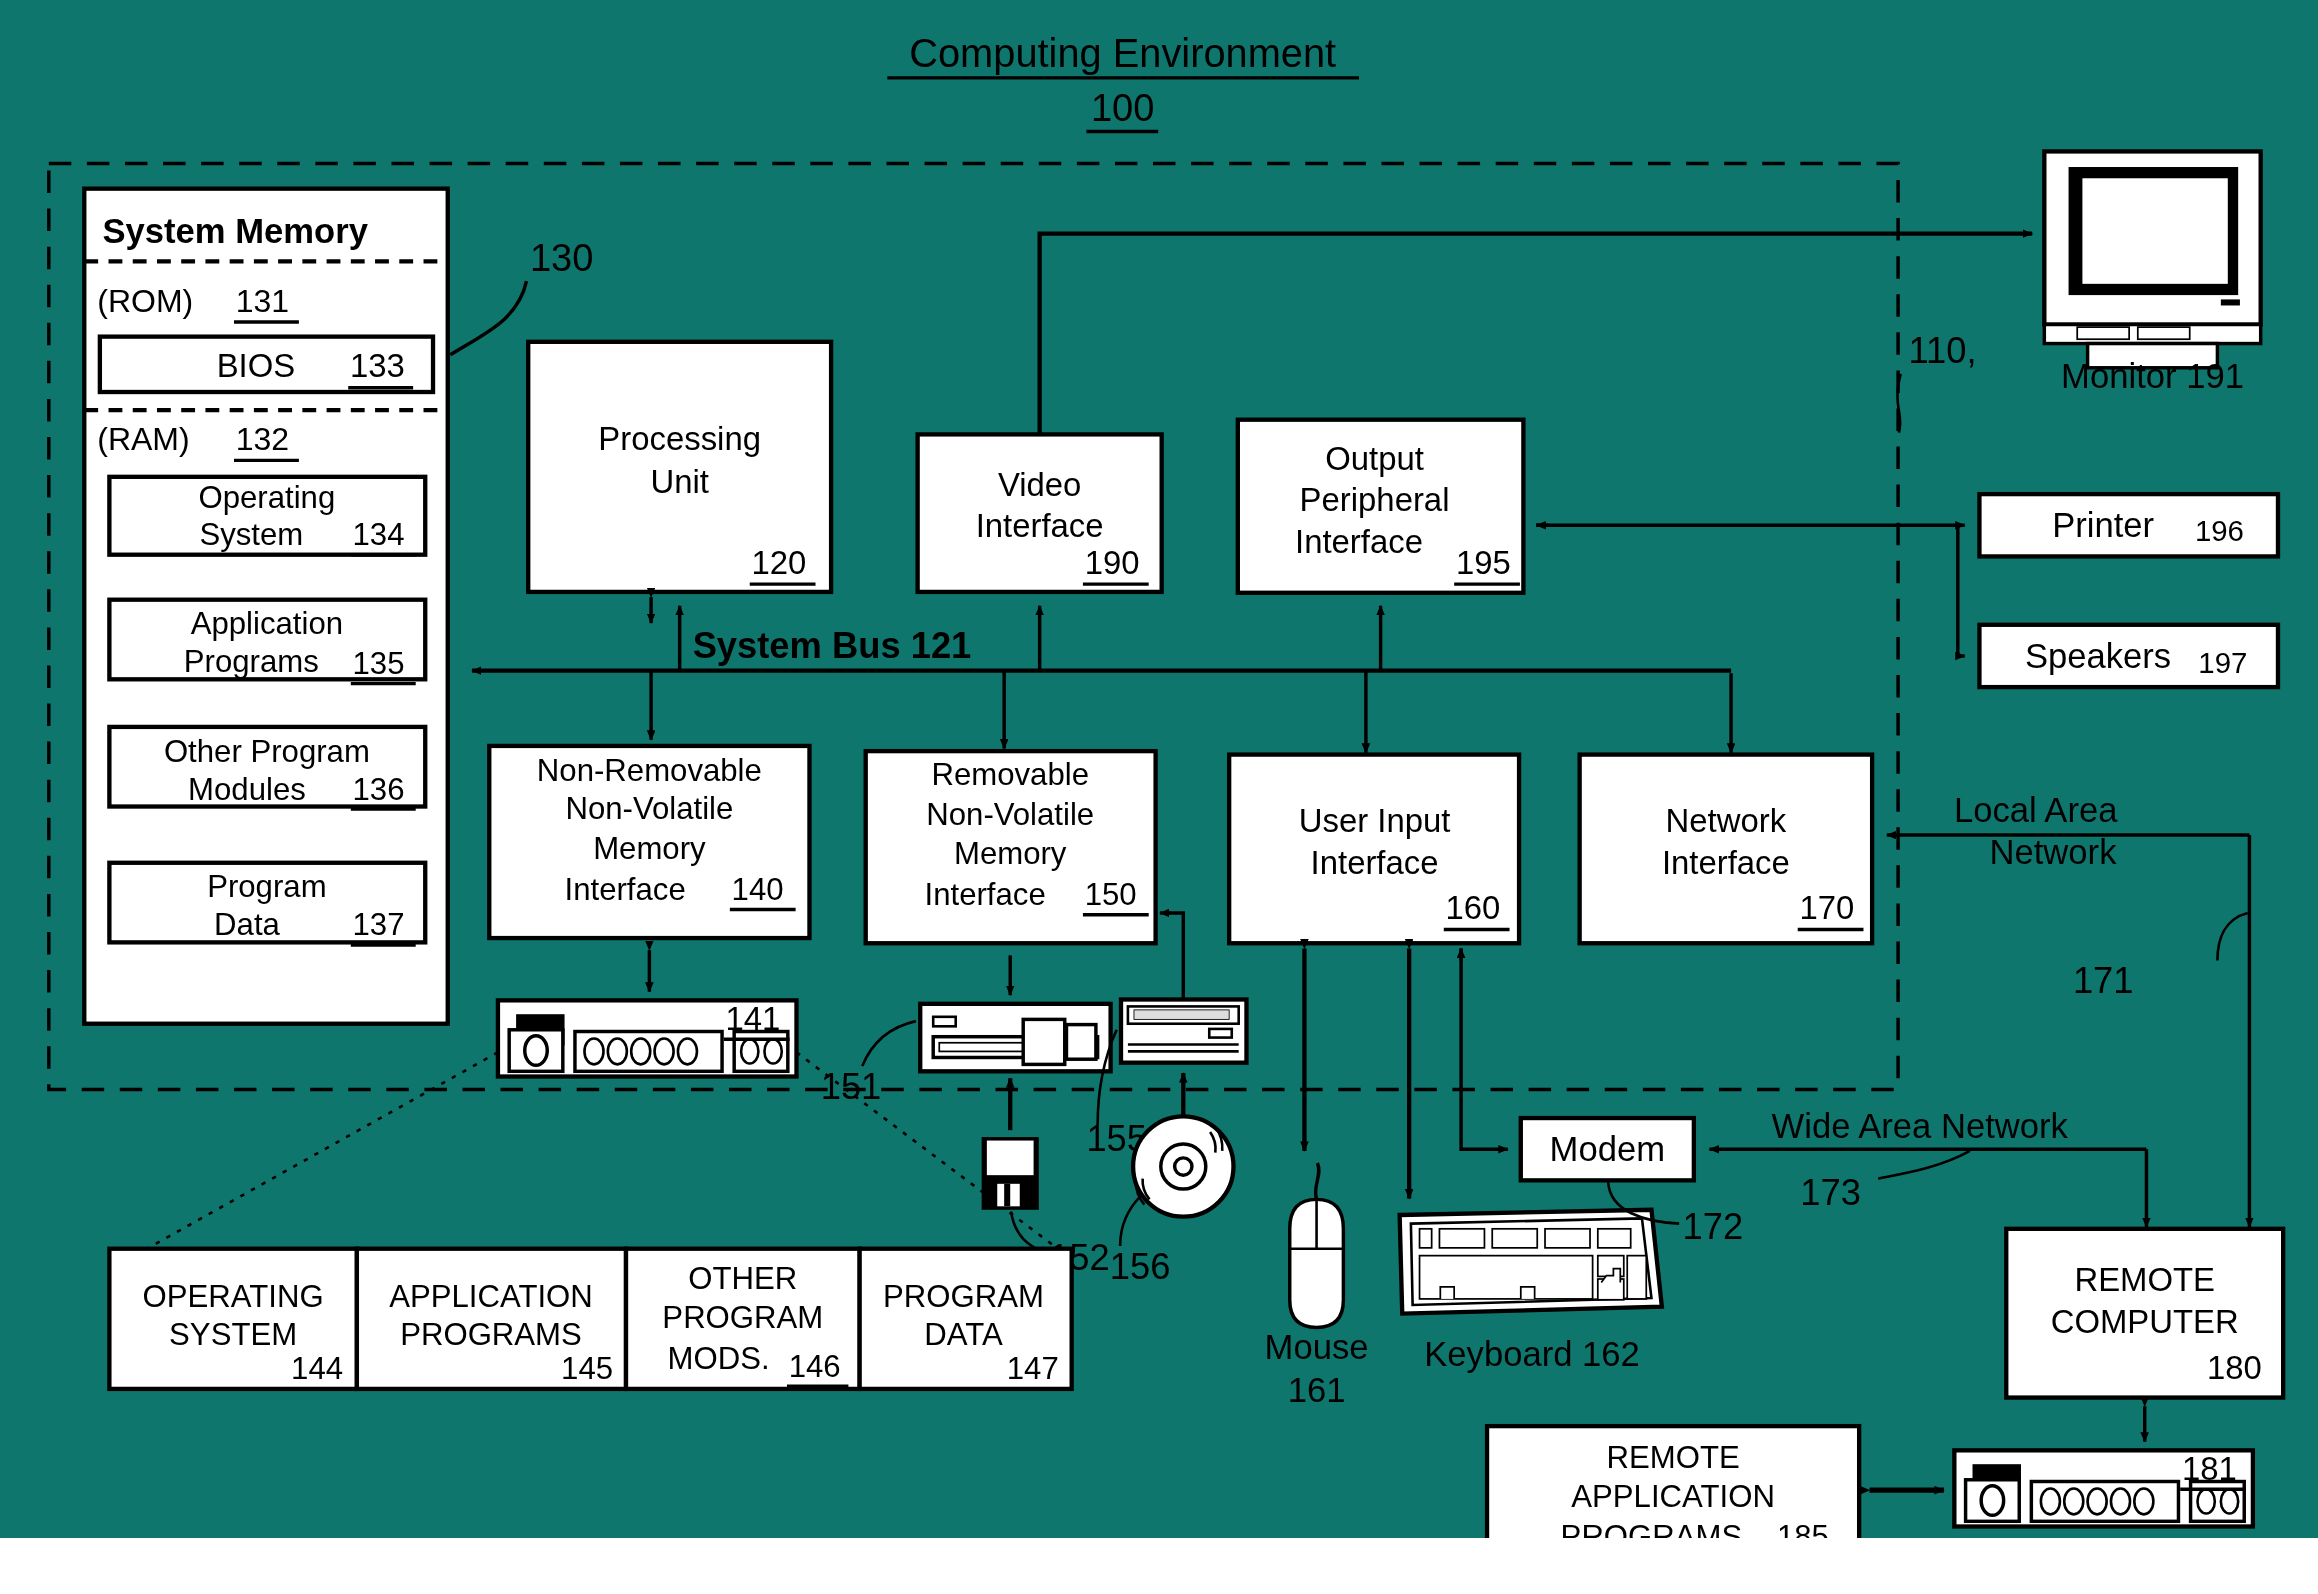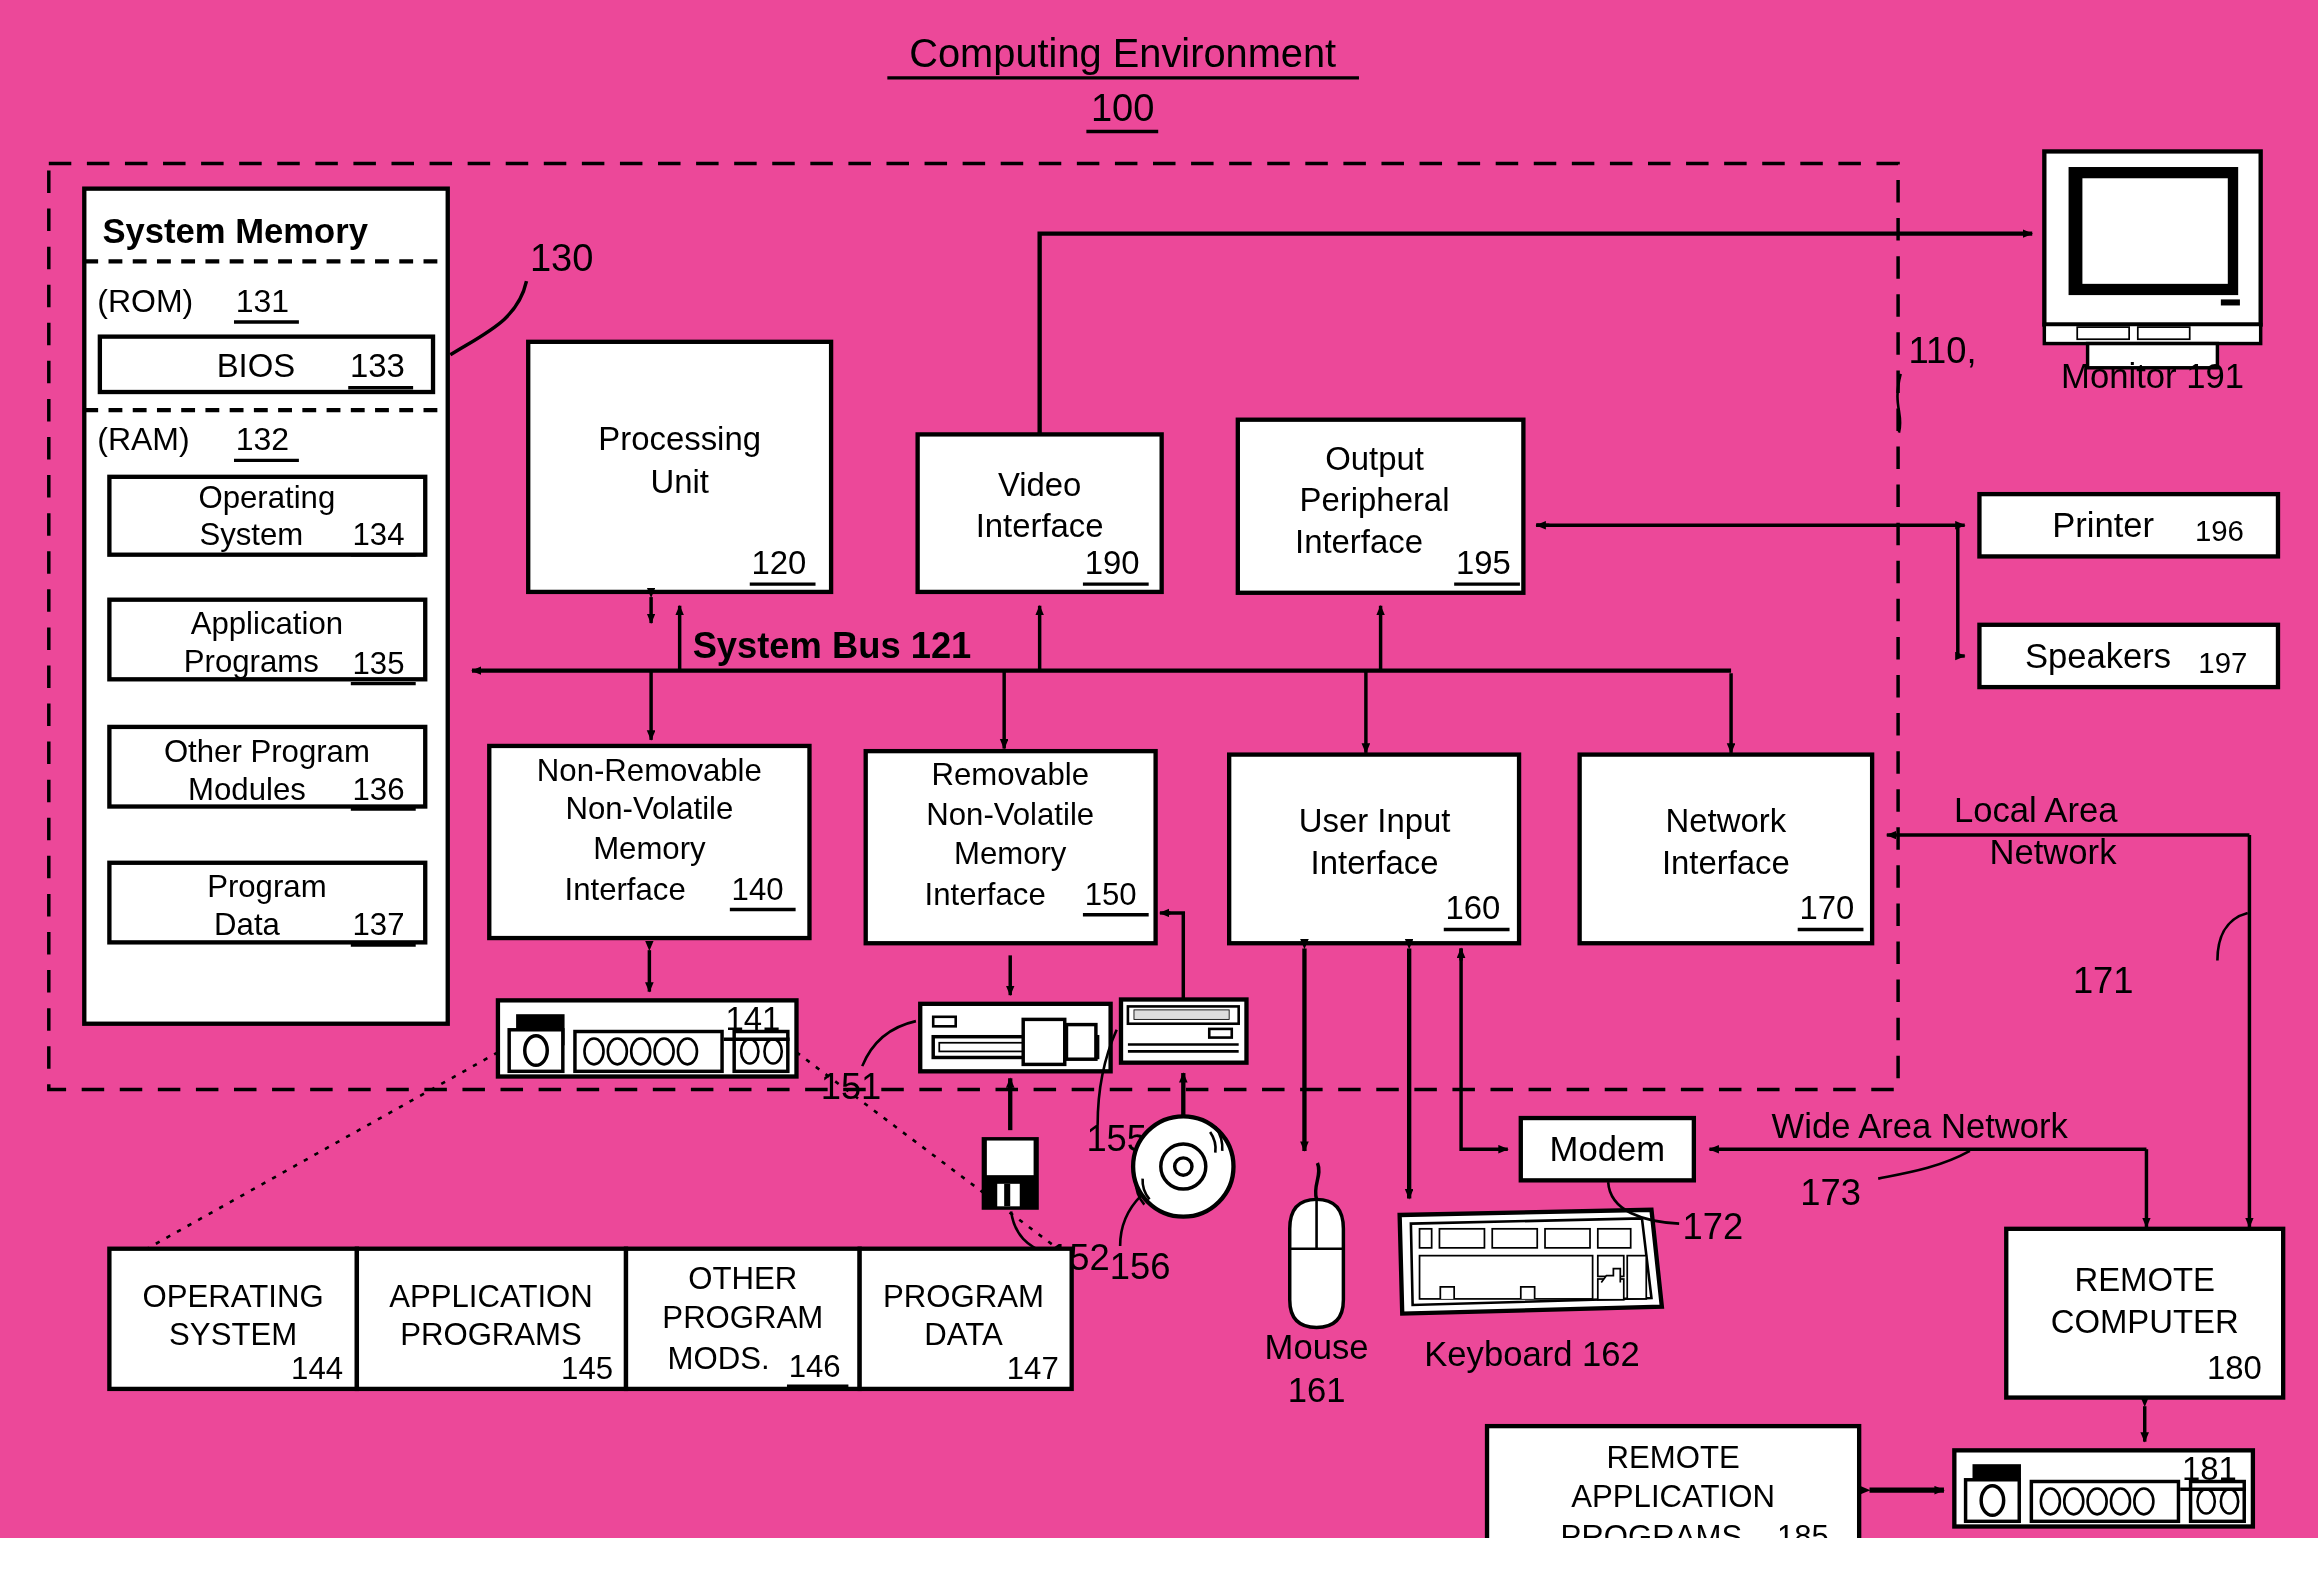--- a/index.html
+++ b/index.html
@@ -1,17 +1,17 @@
 <!DOCTYPE html>
 <html style="font-size:14px"><head>
 <meta charset="utf-8">
 <style>
   html,body{margin:0;padding:0;background:#ffffff;}
   body{width:2319px;height:1594px;font-family:"Liberation Sans",sans-serif;color:#000;}
-  #stage{position:relative;width:2319px;height:1538px;overflow:hidden;background:#ec4899;}
+  #stage{position:relative;width:2319px;height:1538px;overflow:hidden;background:#0f766e;}
   svg{display:block;}
   text{font-family:"Liberation Sans",sans-serif;fill:#000;}
 </style>
 </head>
 <body>
 
 <div id="stage">
 <svg width="2319" height="1594" viewBox="0 0 2679 1842" xmlns="http://www.w3.org/2000/svg">
 
   <defs>

